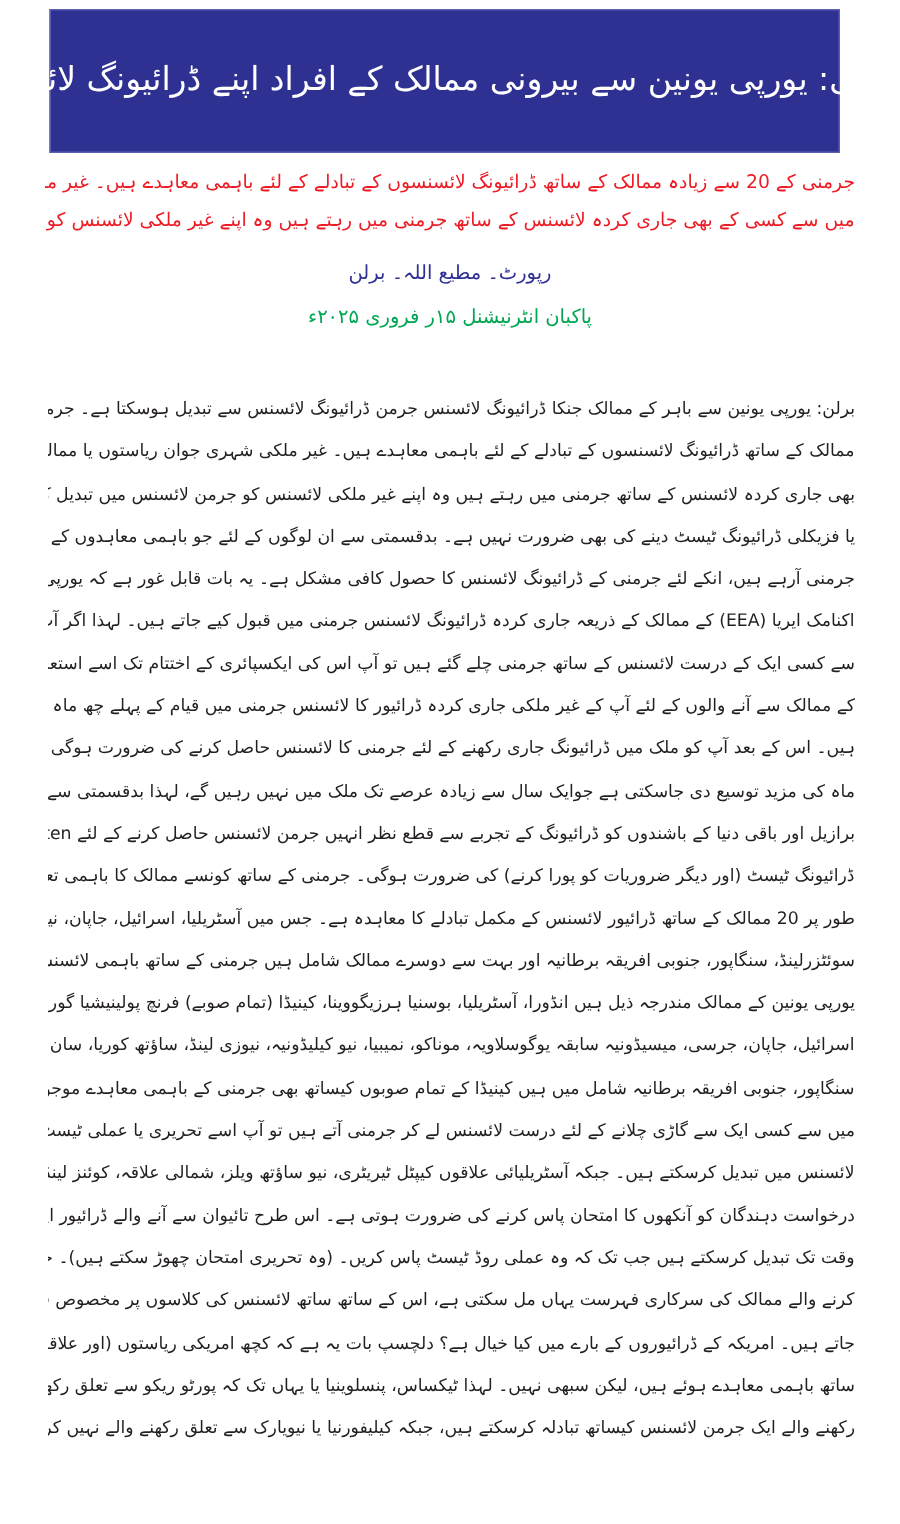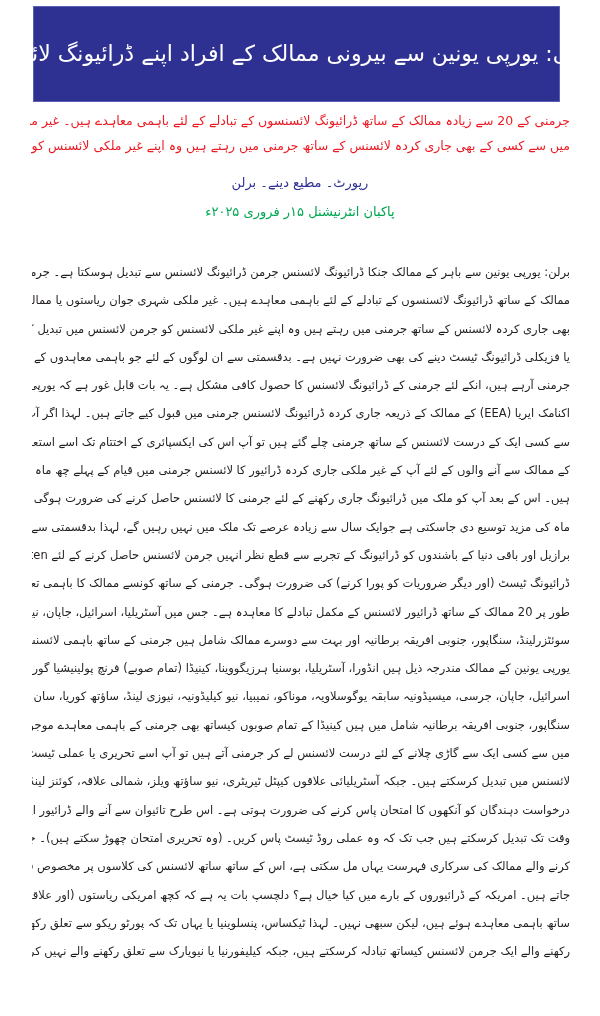--- a/index.html
+++ b/index.html
@@ -111,21 +111,21 @@
 
   <div class="headline-box">
     <div class="headline-line">جرمنی: یورپی یونین سے بیرونی ممالک کے افراد اپنے ڈرائیونگ لائسنس</div>
   </div>
 
   <div class="summary">
     <div class="summary-line">جرمنی کے 20 سے زیادہ ممالک کے ساتھ ڈرائیونگ لائسنسوں کے تبادلے کے لئے باہمی معاہدے ہیں۔ غیر ملکی شہری جوان ریاستوں یا ممالک</div>
     <div class="summary-line">میں سے کسی کے بھی جاری کردہ لائسنس کے ساتھ جرمنی میں رہتے ہیں وہ اپنے غیر ملکی لائسنس کو جرمن لائسنس میں تبدیل کرسکتے ہیں</div>
   </div>
 
-  <div class="byline">رپورٹ۔ مطیع دینے۔ برلن</div>
+  <div class="byline">رپورٹ۔ مطیع اللہ۔ برلن</div>
 
   <div class="dateline">پاکبان انٹرنیشنل ۱۵ر فروری ۲۰۲۵ء</div>
 
   <div class="body-text">
     <div class="body-line">برلن: یورپی یونین سے باہر کے ممالک جنکا ڈرائیونگ لائسنس جرمن ڈرائیونگ لائسنس سے تبدیل ہوسکتا ہے۔ جرمنی کے 20 سے زیادہ</div>
     <div class="body-line">ممالک کے ساتھ ڈرائیونگ لائسنسوں کے تبادلے کے لئے باہمی معاہدے ہیں۔ غیر ملکی شہری جوان ریاستوں یا ممالک میں سے کسی کے</div>
     <div class="body-line">بھی جاری کردہ لائسنس کے ساتھ جرمنی میں رہتے ہیں وہ اپنے غیر ملکی لائسنس کو جرمن لائسنس میں تبدیل کرسکتے ہیں، اوراسکے لئےکسی تحریری</div>
     <div class="body-line">یا فزیکلی ڈرائیونگ ٹیسٹ دینے کی بھی ضرورت نہیں ہے۔ بدقسمتی سے ان لوگوں کے لئے جو باہمی معاہدوں کے بغیر والے ممالک سے</div>
     <div class="body-line">جرمنی آرہے ہیں، انکے لئے جرمنی کے ڈرائیونگ لائسنس کا حصول کافی مشکل ہے۔ یہ بات قابل غور ہے کہ یورپی یونین (EU) یا یورپی</div>
     <div class="body-line">اکنامک ایریا (EEA) کے ممالک کے ذریعہ جاری کردہ ڈرائیونگ لائسنس جرمنی میں قبول کیے جاتے ہیں۔ لہذا اگر آپ ان ممالک میں</div>

